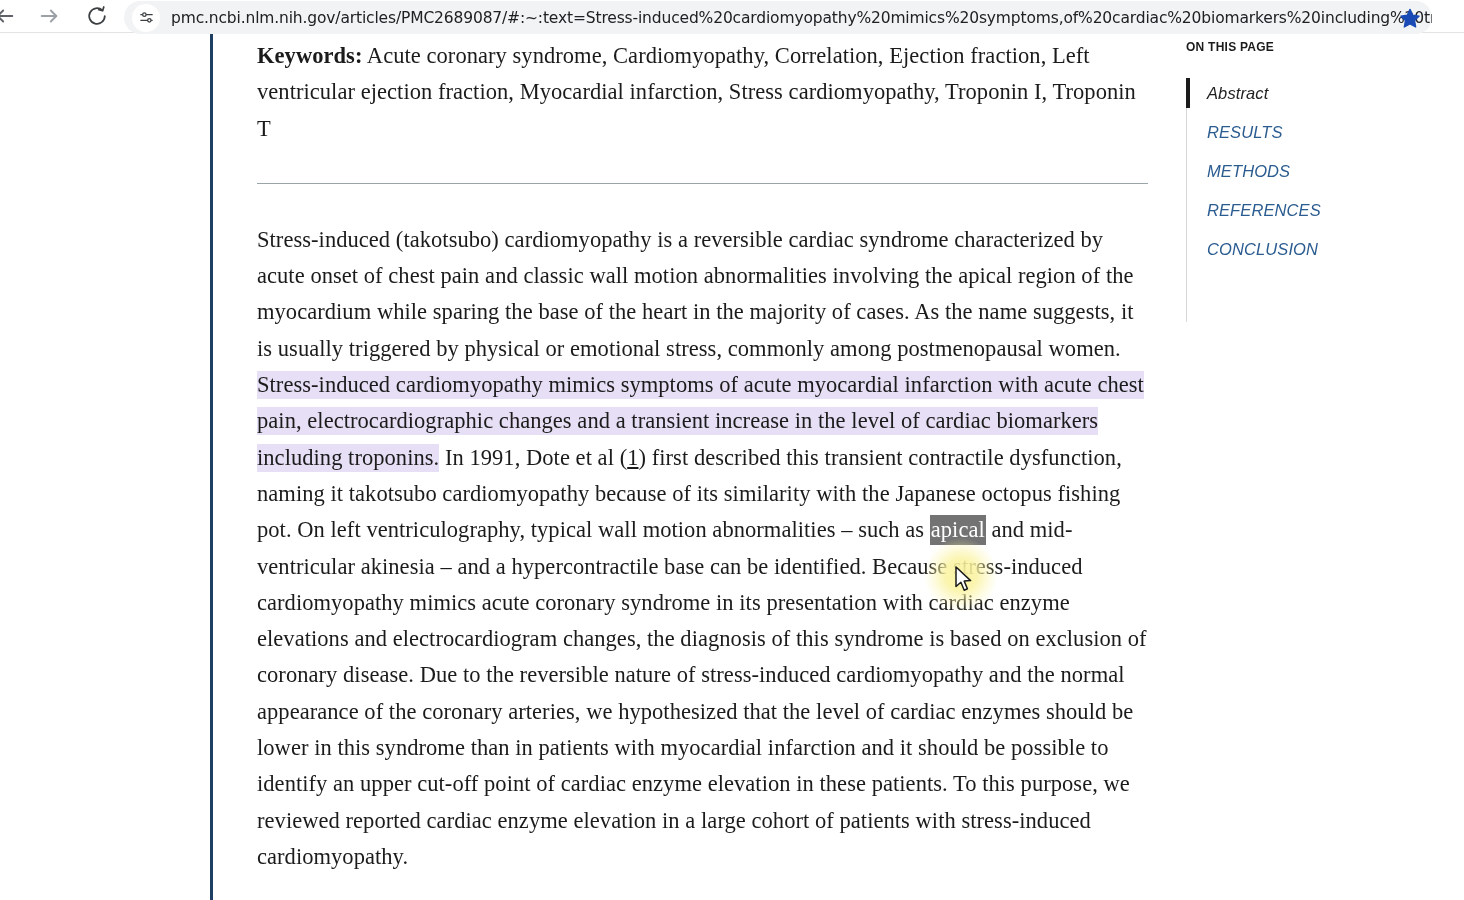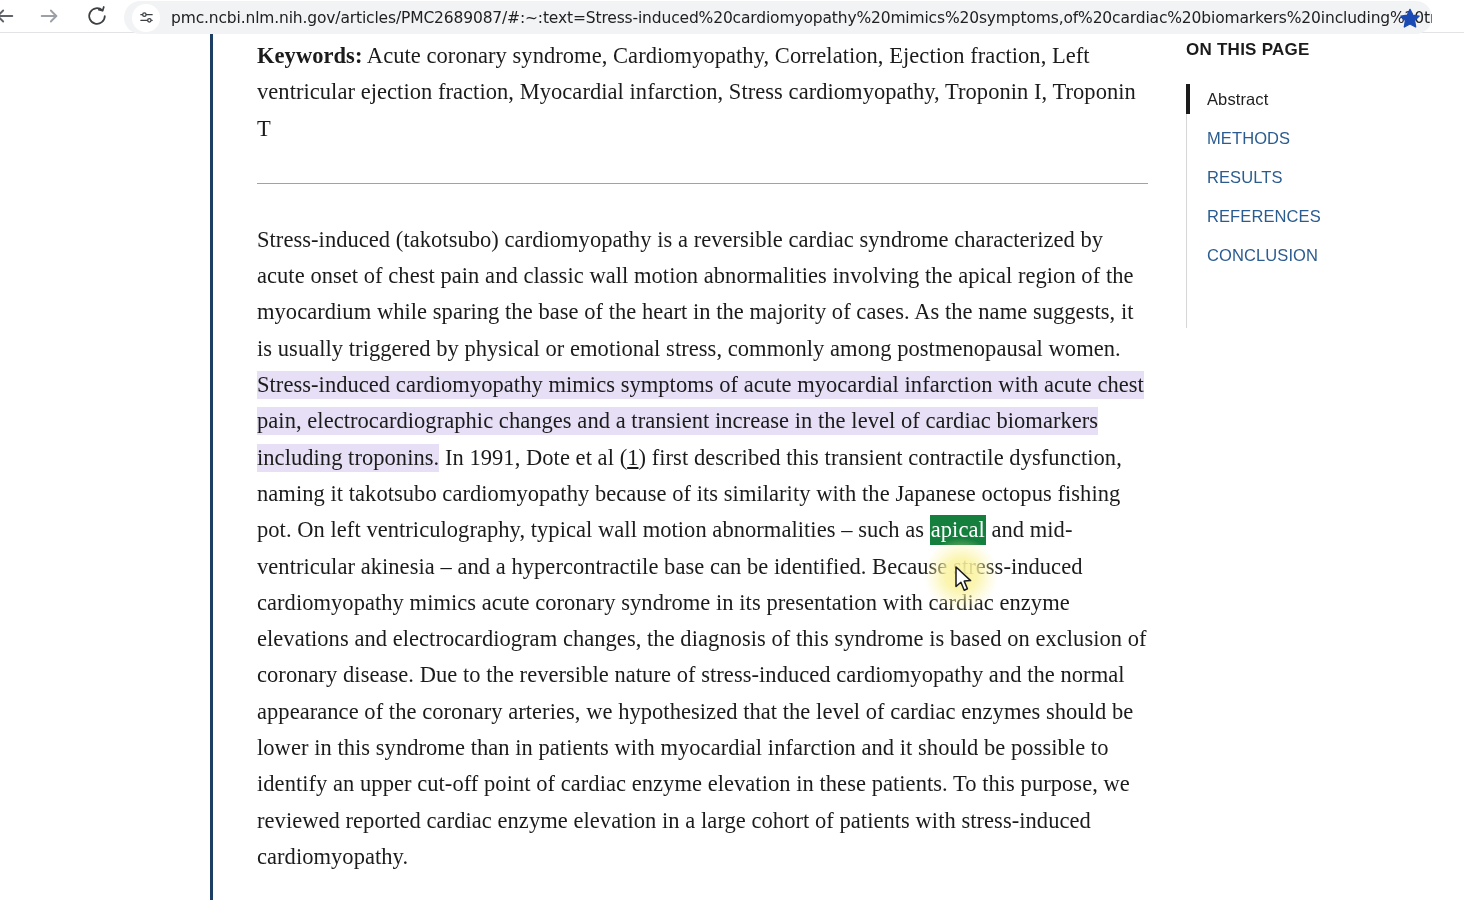--- a/index.html
+++ b/index.html
@@ -113,49 +113,50 @@
     margin-top: 38px;
   }
 
   .hl-find {
     background: #e6dff5;
     padding: 1px 0 2px 0;
     box-decoration-break: clone;
     -webkit-box-decoration-break: clone;
   }
   .hl-selection {
-    background: #15803d;
+    background: #737373;
     color: #ffffff;
     padding: 2px 1px 3px 1px;
     box-decoration-break: clone;
     -webkit-box-decoration-break: clone;
   }
   .cite-link {
     color: #1b1b1b;
     text-decoration: underline;
     text-underline-offset: 2px;
   }
 
   
   #on-this-page {
     position: absolute;
     left: 1186px; top: 6px;
     width: 270px;
   }
   #on-this-page-title {
     font-family: "Liberation Sans", sans-serif;
-    font-size: 17px;
+    font-size: 12px;
     font-weight: bold;
     color: #1b1b1b;
     letter-spacing: 0.25px;
     margin-bottom: 20px;
   }
   #toc-list {
     position: relative;
     padding-left: 21px;
+    font-style: italic;
   }
   #toc-track {
     position: absolute;
     left: 0; top: 4px;
     width: 1px;
     height: 244px;
     background: #d7d7d7;
   }
   #toc-active-bar {
     position: absolute;
@@ -250,22 +251,22 @@
     <p id="intro-paragraph" class="article-text"><span>Stress-induced (takotsubo) cardiomyopathy is a reversible cardiac syndrome characterized by acute onset of chest pain and classic wall motion abnormalities involving the apical region of the myocardium while sparing the base of the heart in the majority of cases. As the name suggests, it is usually triggered by physical or emotional stress, commonly among postmenopausal women. </span><span class="hl-find">Stress-induced cardiomyopathy mimics symptoms of acute myocardial infarction with acute chest pain, electrocardiographic changes and a transient increase in the level of cardiac biomarkers including troponins.</span><span> In 1991, Dote et al (</span><a class="cite-link" href="#">1</a><span>) first described this transient contractile dysfunction, naming it takotsubo cardiomyopathy because of its similarity with the Japanese octopus fishing pot. On left ventriculography, typical wall motion abnormalities – such as </span><span class="hl-selection">apical</span><span> and mid-ventricular akinesia – and a hypercontractile base can be identified. Because stress-induced cardiomyopathy mimics acute coronary syndrome in its presentation with cardiac enzyme elevations and electrocardiogram changes, the diagnosis of this syndrome is based on exclusion of coronary disease. Due to the reversible nature of stress-induced cardiomyopathy and the normal appearance of the coronary arteries, we hypothesized that the level of cardiac enzymes should be lower in this syndrome than in patients with myocardial infarction and it should be possible to identify an upper cut-off point of cardiac enzyme elevation in these patients. To this purpose, we reviewed reported cardiac enzyme elevation in a large cohort of patients with stress-induced cardiomyopathy.</span></p>
 
   </div>
 
   <div id="on-this-page">
     <div id="on-this-page-title">ON THIS PAGE</div>
     <div id="toc-list">
       <div id="toc-track"></div>
       <div id="toc-active-bar"></div>
       <div class="toc-item active">Abstract</div>
+      <div class="toc-item">RESULTS</div>
       <div class="toc-item">METHODS</div>
-      <div class="toc-item">RESULTS</div>
       <div class="toc-item">REFERENCES</div>
       <div class="toc-item">CONCLUSION</div>
     </div>
   </div>
 
 </div>
 
 <div id="cursor-glow"></div>
 <div id="mouse-pointer">
   <svg width="19" height="27" viewBox="0 0 19 27">

